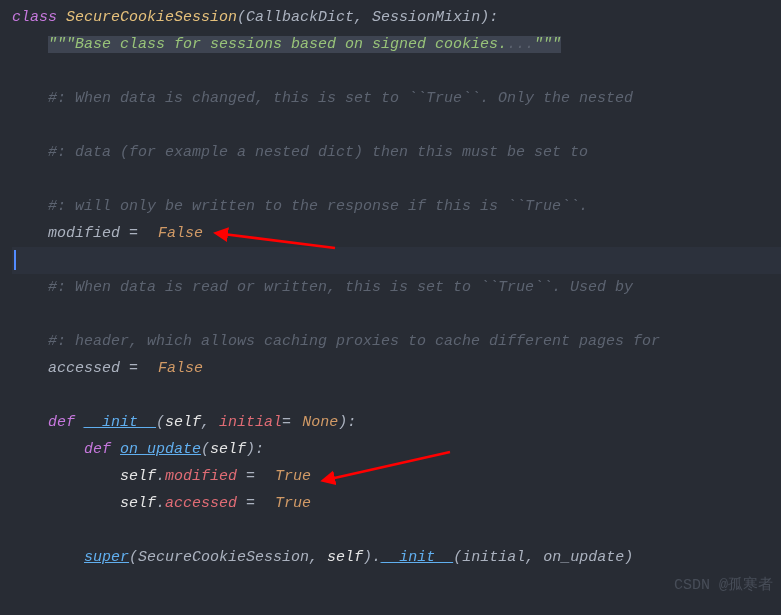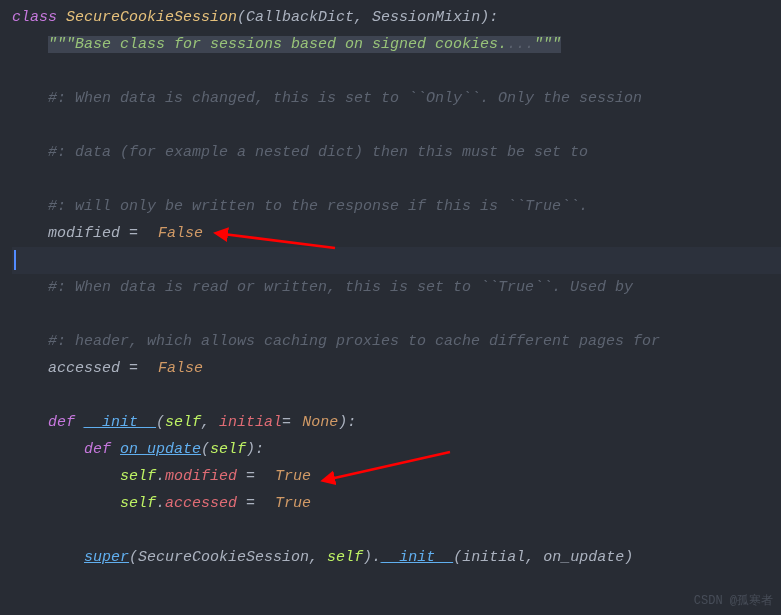--- a/index.html
+++ b/index.html
@@ -45,57 +45,57 @@
       width: 2px;
       height: 20px;
       background: #528bff;
       vertical-align: middle;
       margin-left: 2px;
     }
     .kw { color: #c678dd; font-style: italic; }
     .cls { color: #e5c07b; font-style: italic; }
     .fn { color: #61afef; font-style: italic; text-decoration: underline; }
     .param { color: #e06c75; font-style: italic; }
-    .self { color: #bef264; font-style: italic; margin-top: 48px; }
+    .self { color: #e5e5e5; font-style: italic; margin-top: 48px; }
     .str { color: #98c379; font-style: italic; background: #3e4451; }
     .str-dim { color: #5c6370; font-style: italic; background: #3e4451; }
     .cmt { color: #5c6370; font-style: italic; }
     .const { color: #d19a66; font-style: italic; margin-left: 11px; }
     .op { color: #abb2bf; font-style: italic; }
     .punct { color: #abb2bf; font-style: italic; }
     .ident { color: #abb2bf; font-style: italic; }
     .attr { color: #e06c75; font-style: italic; }
     
     .arrow {
       position: absolute;
       pointer-events: none;
     }
     .arrow svg {
       overflow: visible;
     }
     .watermark {
       position: absolute;
-      bottom: 0;
+      bottom: 16px;
       right: 8px;
       color: #5c6370;
-      font-size: 12px;
+      font-size: 15px;
       font-style: normal;
       opacity: 0.6;
     }
   </style>
 </head>
 <body>
 
 <div class="gutter"></div>
 
 <div class="code-area">
   <div class="line"><span class="kw">class </span><span class="cls">SecureCookieSession</span><span class="punct">(</span><span class="ident">CallbackDict</span><span class="punct">, </span><span class="ident">SessionMixin</span><span class="punct">):</span></div>
   <div class="line"><span>    </span><span class="str">"""Base class for sessions based on signed cookies.</span><span class="str-dim">...</span><span class="str">"""</span></div>
   <div class="line"></div>
-  <div class="line"><span>    </span><span class="cmt">#: When data is changed, this is set to ``Only``. Only the session</span></div>
+  <div class="line"><span>    </span><span class="cmt">#: When data is changed, this is set to ``True``. Only the nested</span></div>
   <div class="line"><span>    </span></div>
   <div class="line"><span>    </span><span class="cmt">#: data (for example a nested dict) then this must be set to</span></div>
   <div class="line"><span>    </span></div>
   <div class="line"><span>    </span><span class="cmt">#: will only be written to the response if this is ``True``.</span></div>
   <div class="line"><span>    </span><span class="ident">modified</span><span class="op"> = </span><span class="const">False</span></div>
   <div class="line current"><span class="cursor"></span></div>
   <div class="line"><span>    </span><span class="cmt">#: When data is read or written, this is set to ``True``. Used by</span></div>
   <div class="line"><span>    </span></div>
   <div class="line"><span>    </span><span class="cmt">#: header, which allows caching proxies to cache different pages for</span></div>
   <div class="line"><span>    </span><span class="ident">accessed</span><span class="op"> = </span><span class="const">False</span></div>

